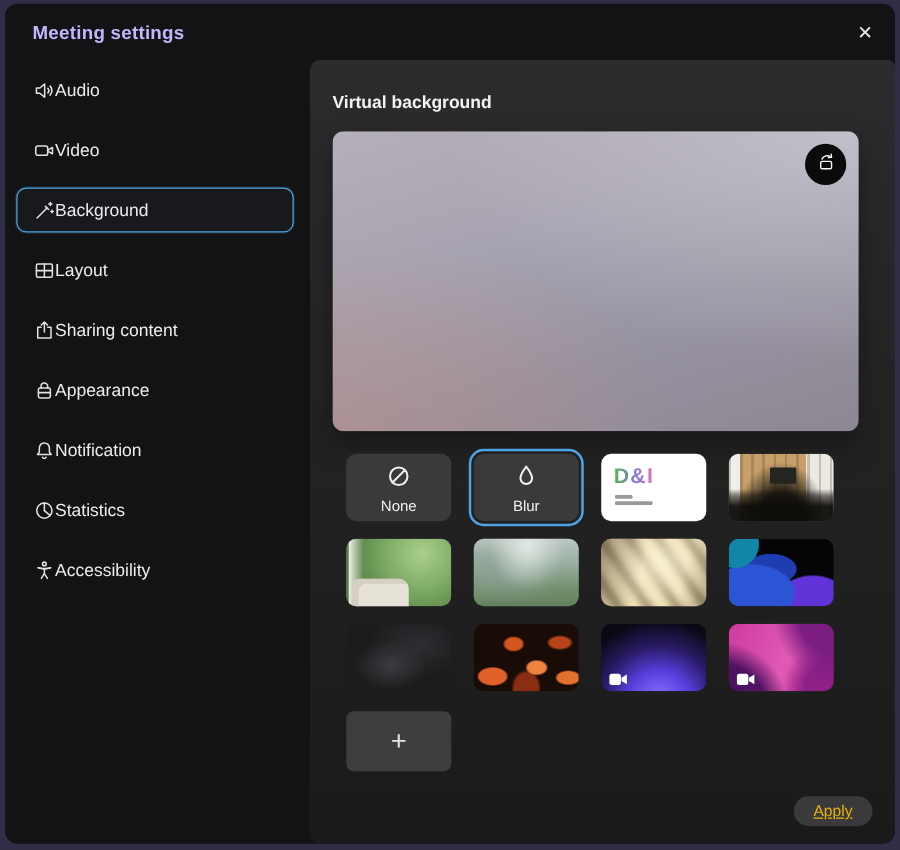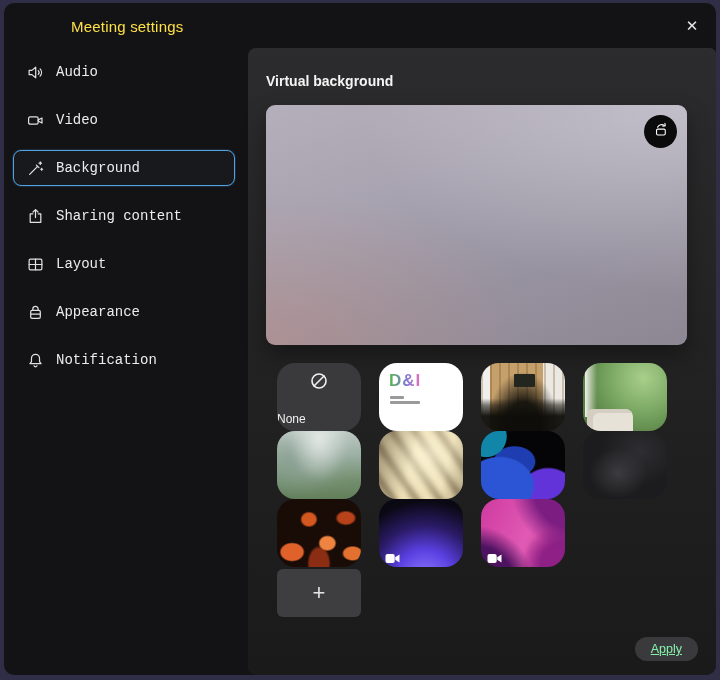--- a/index.html
+++ b/index.html
@@ -11,37 +11,37 @@
     position:relative;
   }
   .dialog {
     position:absolute; inset:3px 4px 5px 4px;
     background:#131315;
     border-radius:10px;
     overflow:hidden;
   }
   .titlebar-title {
     position:absolute; left:22px; top:15px;
-    font-size:15px; font-weight:normal; color:#fde047; letter-spacing:.2px;margin-left:45px;
+    font-size:15px; font-weight:bold; color:#c4b5fd; letter-spacing:.2px;
   }
   .close-btn {
     position:absolute; right:12px; top:11px;
     width:24px; height:24px; display:flex; align-items:center; justify-content:center;
     font-size:15px; color:#e8e8e8; cursor:pointer; border-radius:4px;
   }
   
   .sidebar {
     position:absolute; left:0; top:45px; width:244px; bottom:0;
   }
   .nav { position:absolute; left:9px; top:6px; width:222px; }
   .nav-item {
     height:36px; margin-bottom:12px;
-    display:flex; align-items:center; gap:12px;
+    display:flex; align-items:center; gap:0;
     padding:0 12px; border-radius:8px;
-    border:1px solid transparent; cursor:pointer;font-family:Liberation Mono, monospace;
+    border:1px solid transparent; cursor:pointer;
   }
   .nav-item.selected {
     border:1px solid var(--accent);
     background:#17191d;
     box-shadow:0 0 0 1px rgba(79,163,227,.15);
     text-align:right;
   }
   .nav-icon { width:18px; height:18px; flex:0 0 18px; display:flex; align-items:center; justify-content:center; }
   .nav-icon svg { width:17px; height:17px; stroke:#e2e2e2; fill:none; stroke-width:1.15; stroke-linecap:round; stroke-linejoin:round; }
   .nav-label { font-size:14px; color:#ececec; white-space:nowrap; }
@@ -71,27 +71,27 @@
     cursor:pointer;
   }
   .flip-btn svg { width:19px; height:19px; stroke:#ffffff; fill:none; stroke-width:1.4; stroke-linecap:round; stroke-linejoin:round; }
   
   .tiles {
     position:absolute; left:29px; top:315px;
     display:grid; grid-template-columns:repeat(4,84px); grid-auto-rows:54px;
     column-gap:18px; row-gap:14px;
   }
   .tile {
-    width:84px; height:68px; border-radius:18px; overflow:hidden;
+    width:84px; height:54px; border-radius:8px; overflow:hidden;
     position:relative; cursor:pointer; background:#3a3a3c;
   }
   .tile.selected { outline:2px solid var(--accent); outline-offset:2px; }
   .tile-label {
     position:absolute; bottom:5px; left:0; right:0;
-    font-size:12px; color:#f0f0f0;
+    text-align:center; font-size:12px; color:#f0f0f0;
   }
   .tile-glyph {
     position:absolute; top:8px; left:0; right:0;
     display:flex; justify-content:center;
   }
   .tile-glyph svg { width:20px; height:20px; stroke:#f0f0f0; fill:none; stroke-width:1.3; stroke-linecap:round; stroke-linejoin:round; }
   
   .tile.dni { background:#ffffff; }
   .dni-text {
     position:absolute; left:10px; top:8px;
@@ -200,21 +200,21 @@
     width:84px; height:48px; border-radius:6px;
     background:#3e3e40; cursor:pointer;
     display:flex; align-items:center; justify-content:center;
     font-size:22px; font-weight:300; color:#e4e4e4;
   }
   
   .apply-btn {
     position:absolute; right:18px; bottom:14px;
     min-width:58px; height:24px; padding:0 16px;
     border:none; border-radius:12px;
-    background:#3a3a3c; color:#86efac;
+    background:#3a3a3c; color:#eab308;
     font-size:12.5px; font-family:inherit; cursor:default;text-decoration:underline;
   }
 </style>
 </head>
 <body>
 
 <div class="dialog">
 
   <div class="titlebar-title">Meeting settings</div>
   <div class="close-btn">✕</div>
@@ -251,61 +251,83 @@
               <path d="M12.5 1.8v2.4M11.3 3h2.4"></path>
               <path d="M13.8 7.8v1.8M12.9 8.7h1.8"></path>
             </svg>
         </span>
         <span class="nav-label">Background</span>
       </div>
 
       <div class="nav-item">
         <span class="nav-icon">
           <svg viewBox="0 0 16 16">
+              <rect x="2" y="3" width="12" height="10" rx="1.2"></rect>
+              <path d="M8 3v10M2 8h12"></path>
+            </svg>
+        </span>
+        <span class="nav-label">Layout</span>
+      </div>
+
+      <div class="nav-item">
+        <span class="nav-icon">
+          <svg viewBox="0 0 16 16">
               <path d="M5.5 5.5H3v8h10v-8h-2.5"></path>
               <path d="M8 9V1.8"></path>
               <path d="M5.7 3.8L8 1.5l2.3 2.3"></path>
             </svg>
         </span>
         <span class="nav-label">Sharing content</span>
       </div>
 
       <div class="nav-item">
         <span class="nav-icon">
           <svg viewBox="0 0 16 16">
-              <rect x="2" y="3" width="12" height="10" rx="1.2"></rect>
-              <path d="M8 3v10M2 8h12"></path>
-            </svg>
-        </span>
-        <span class="nav-label">Layout</span>
-      </div>
-
-      <div class="nav-item">
-        <span class="nav-icon">
-          <svg viewBox="0 0 16 16">
               <path d="M5.5 6V4.8a2.5 2.5 0 015 0V6"></path>
               <rect x="3.5" y="6" width="9" height="7.5" rx="1.2"></rect>
               <path d="M3.5 9.5h9"></path>
             </svg>
         </span>
         <span class="nav-label">Appearance</span>
       </div>
 
       <div class="nav-item">
         <span class="nav-icon">
           <svg viewBox="0 0 16 16">
               <path d="M8 2.2a3.8 3.8 0 00-3.8 3.8v3L2.8 11h10.4l-1.4-2V6A3.8 3.8 0 008 2.2z"></path>
               <path d="M6.6 13a1.5 1.5 0 002.8 0"></path>
             </svg>
         </span>
         <span class="nav-label">Notification</span>
       </div>
 
-
-
+      <div class="nav-item">
+        <span class="nav-icon">
+          <svg viewBox="0 0 16 16">
+              <circle cx="8" cy="8" r="5.7"></circle>
+              <path d="M8 8V2.3"></path>
+              <path d="M8 8l4.2 3.6"></path>
+            </svg>
+        </span>
+        <span class="nav-label">Statistics</span>
+      </div>
+
+
+      <div class="nav-item">
+        <span class="nav-icon">
+          <svg viewBox="0 0 16 16">
+              <circle cx="8" cy="3" r="1.4"></circle>
+              <path d="M3.3 5.8c3.1.9 6.3.9 9.4 0"></path>
+              <path d="M8 6.8v3.4"></path>
+              <path d="M8 10.2l-2.3 3.6M8 10.2l2.3 3.6"></path>
+              <path d="M3.3 5.8L8 6.8l4.7-1"></path>
+            </svg>
+        </span>
+        <span class="nav-label">Accessibility</span>
+      </div>
 
     </div>
   </div>
 
   <div class="panel">
 
     <div class="panel-heading">Virtual background</div>
 
     <div class="preview">
       <div class="flip-btn">
@@ -324,20 +346,28 @@
       <div class="tile">
         <span class="tile-glyph">
           <svg viewBox="0 0 16 16">
               <circle cx="8" cy="8" r="5.6"></circle>
               <path d="M12 4L4 12"></path>
             </svg>
         </span>
         <span class="tile-label">None</span>
       </div>
 
+      <div class="tile selected">
+        <span class="tile-glyph">
+          <svg viewBox="0 0 16 16">
+              <path d="M8 1.8S4.3 6.6 4.3 9.2a3.7 3.7 0 007.4 0C11.7 6.6 8 1.8 8 1.8z"></path>
+            </svg>
+        </span>
+        <span class="tile-label">Blur</span>
+      </div>
 
       <div class="tile dni">
         <span class="dni-text">D&amp;I</span>
         <span class="dni-line l1"></span>
         <span class="dni-line l2"></span>
       </div>
 
       <div class="tile office"></div>
 
       <div class="tile living-room"></div>

